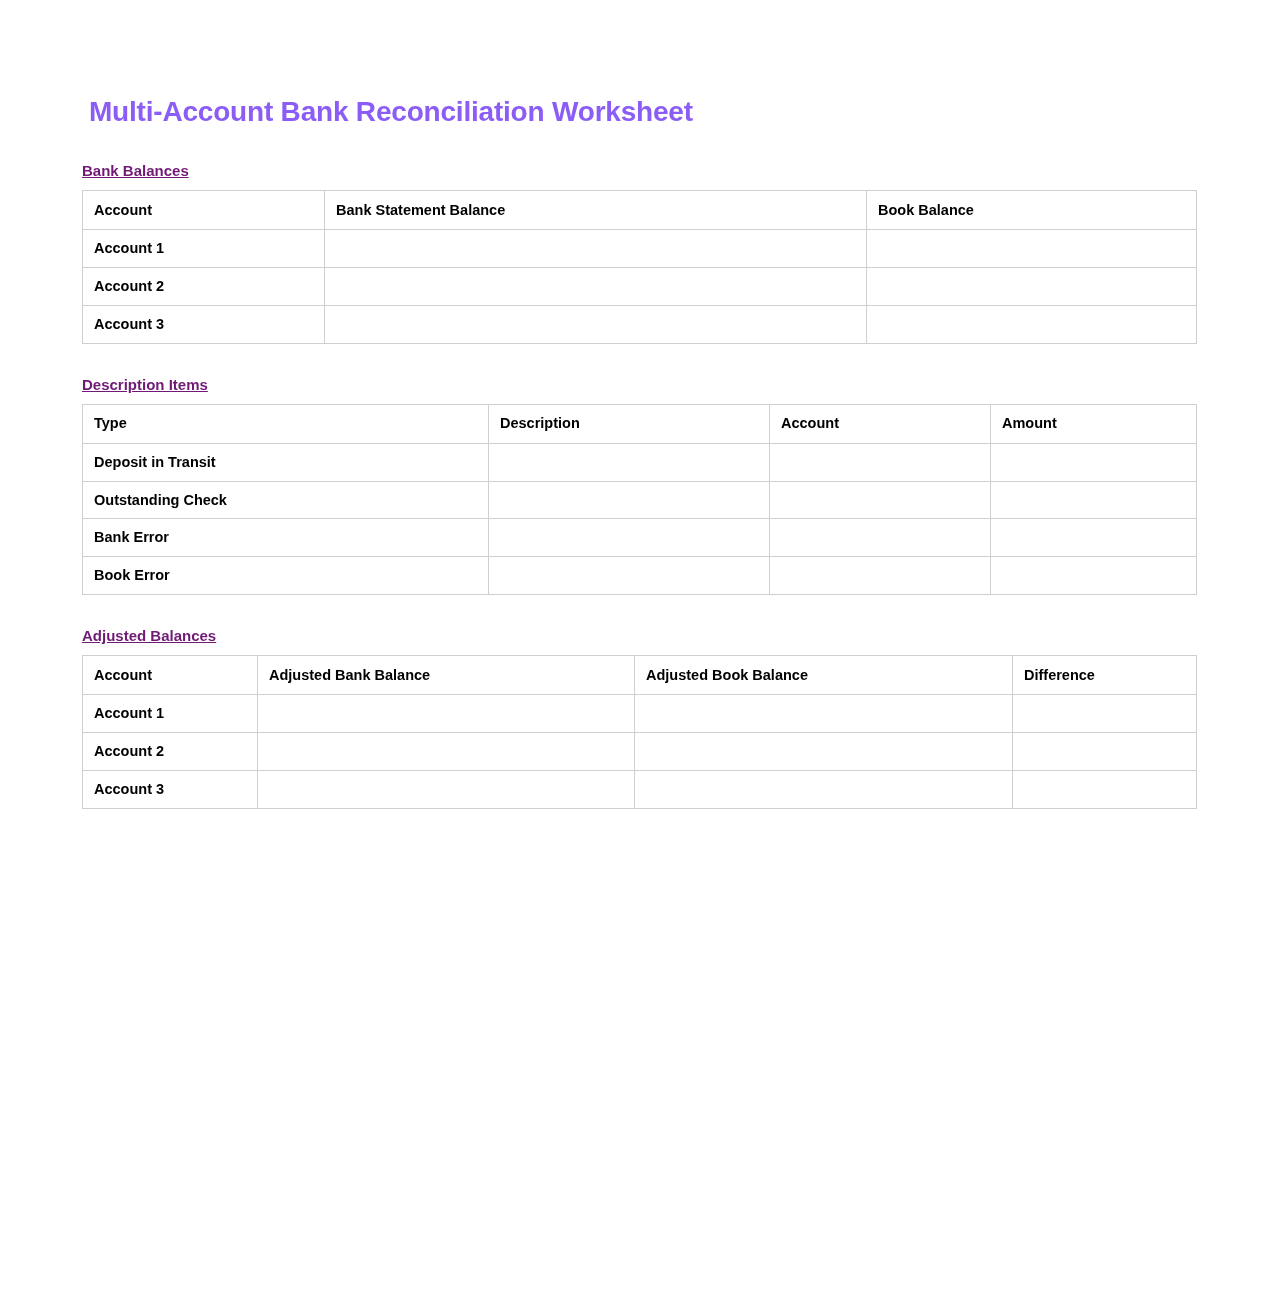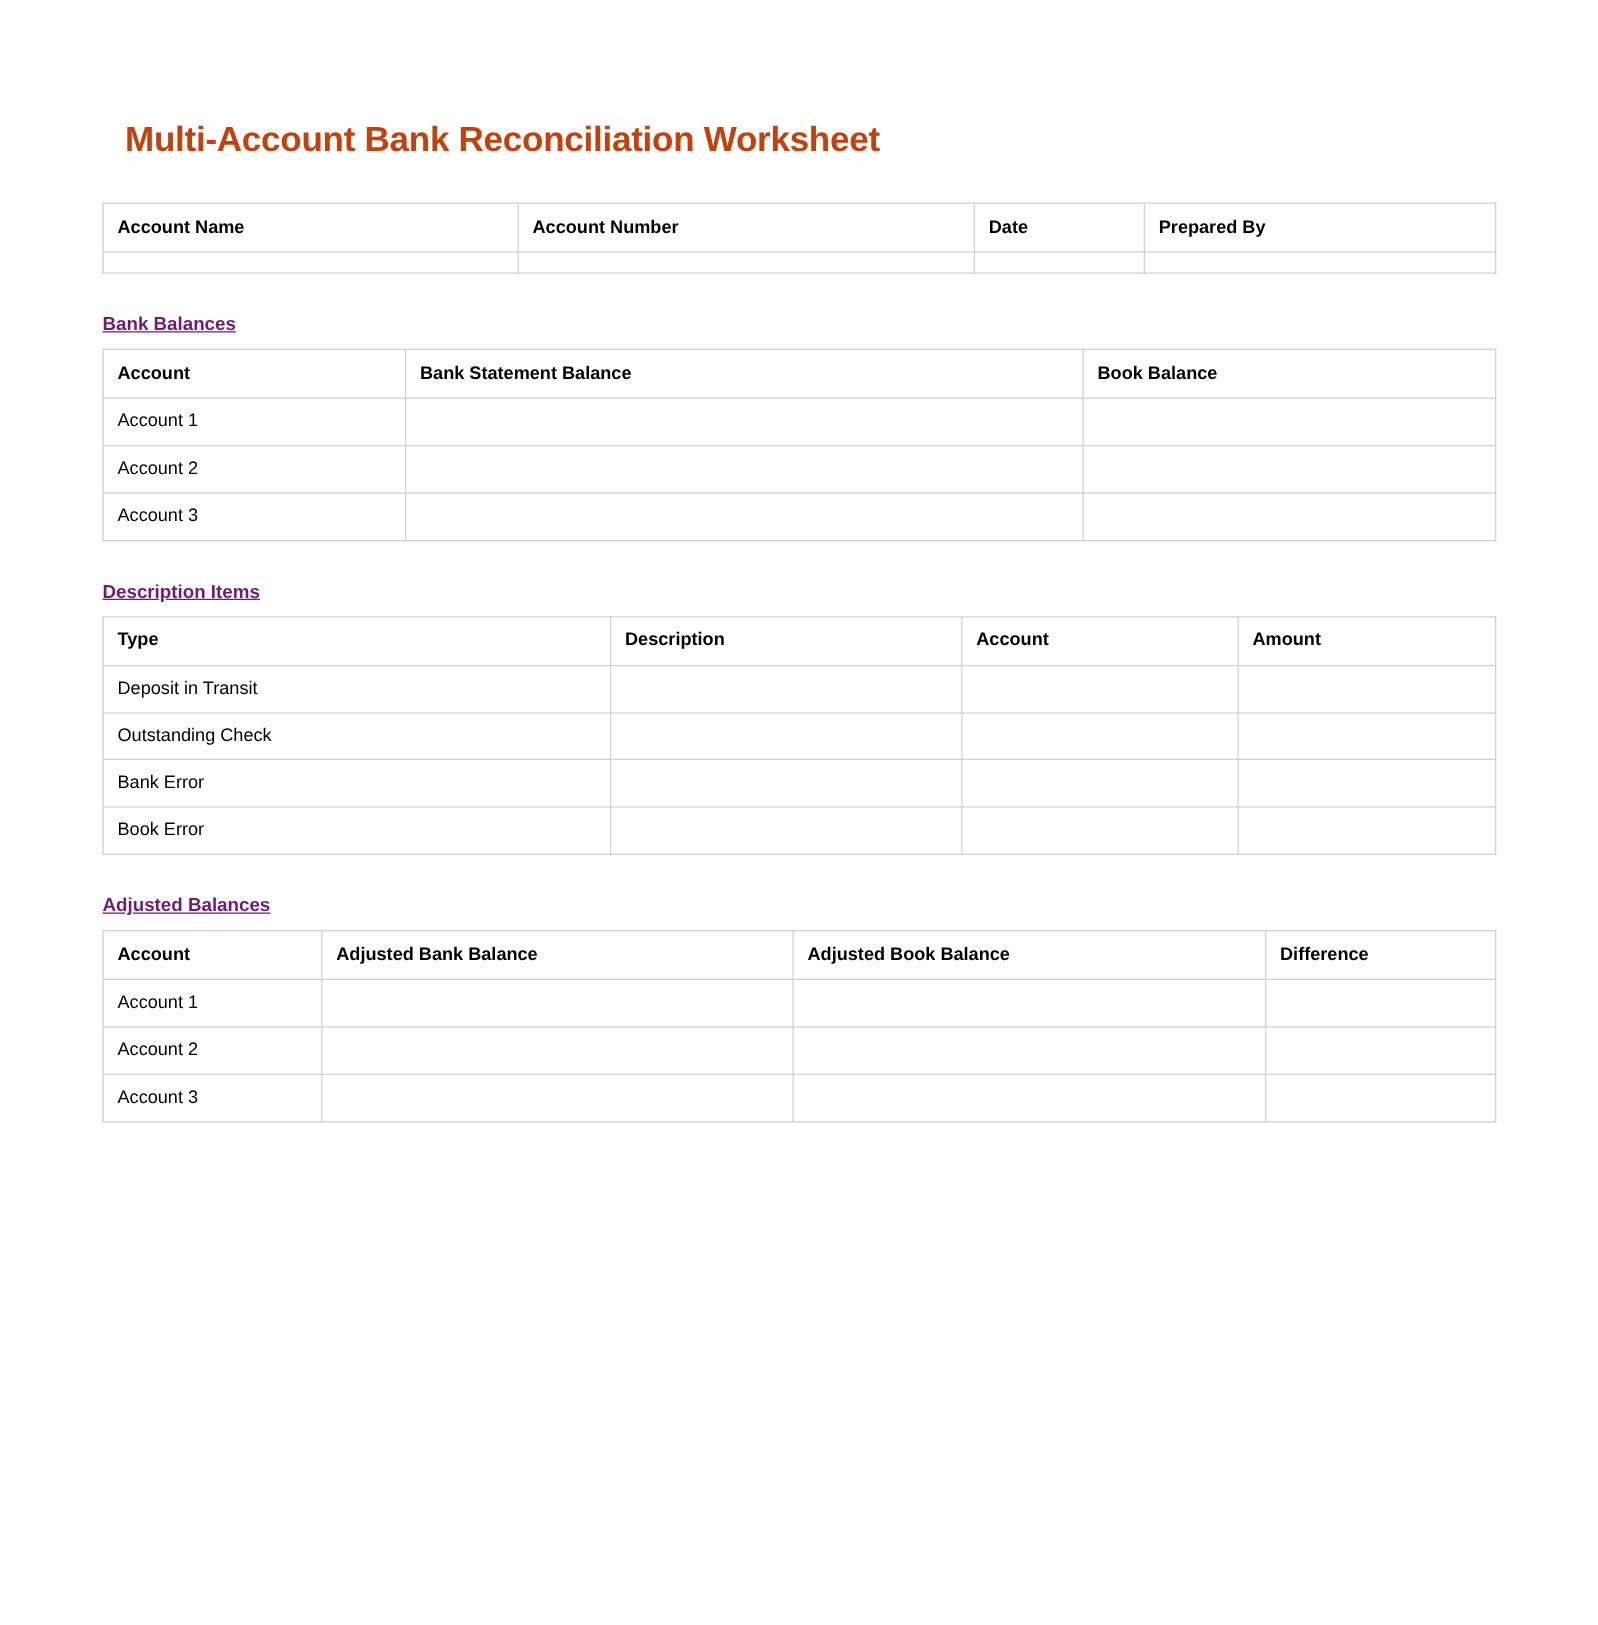--- a/index.html
+++ b/index.html
@@ -17,23 +17,23 @@
   }
   .page {
     padding: 96px 82px 0 82px;
     box-sizing: border-box;
     width: 1278px;
   }
   h1.doc-title {
     font-size: 28px;
     font-weight: bold;
     letter-spacing: -0.2px;
-    margin: 0 0 34px 18px;
+    margin: 0 0 34px 7px;
     line-height: 1.15;
-    color: #c2410c;
+    color: #8b5cf6;
   }
   h2.section-title {
     font-size: 15px;
     font-weight: bold;
     margin: 0 0 10px 0;
     line-height: 1.2;
     color: #701a75;
     text-decoration: underline;
   }
   .section {
@@ -54,21 +54,21 @@
     padding: 9px 11px;
     line-height: 1.3;
     word-wrap: break-word;
     background: #ffffff;
   }
   table.sheet th {
     font-weight: bold;
     height: 20px;
   }
   table.sheet td {
-    font-weight: normal;
+    font-weight: bold;
     height: 17px;
   }
   table.sheet tbody tr.empty-row td {
     height: 0px;
     padding: 8px 11px;
   }
 
   
   .meta-table col.c0 { width: 332px; }
   .meta-table col.c1 { width: 365px; }
@@ -110,46 +110,20 @@
     outline: none;
   }
 </style>
 </head>
 <body>
 
 <div class="page">
 
   <h1 class="doc-title">Multi-Account Bank Reconciliation Worksheet</h1>
 
-  <div class="section">
-    <table class="sheet meta-table">
-      <colgroup>
-        <col class="c0">
-          <col class="c1">
-          <col class="c2">
-          <col class="c3">
-      </colgroup>
-      <thead>
-        <tr>
-          <th>Account Name</th>
-          <th>Account Number</th>
-          <th>Date</th>
-          <th>Prepared By</th>
-        </tr>
-      </thead>
-      <tbody>
-        <tr class="empty-row">
-          <td></td>
-          <td></td>
-          <td></td>
-          <td></td>
-        </tr>
-      </tbody>
-    </table>
-  </div>
 
   <div class="section">
     <h2 class="section-title">Bank Balances</h2>
     <table class="sheet bank-table">
       <colgroup>
         <col class="c0">
           <col class="c1">
           <col class="c2">
       </colgroup>
       <thead>

